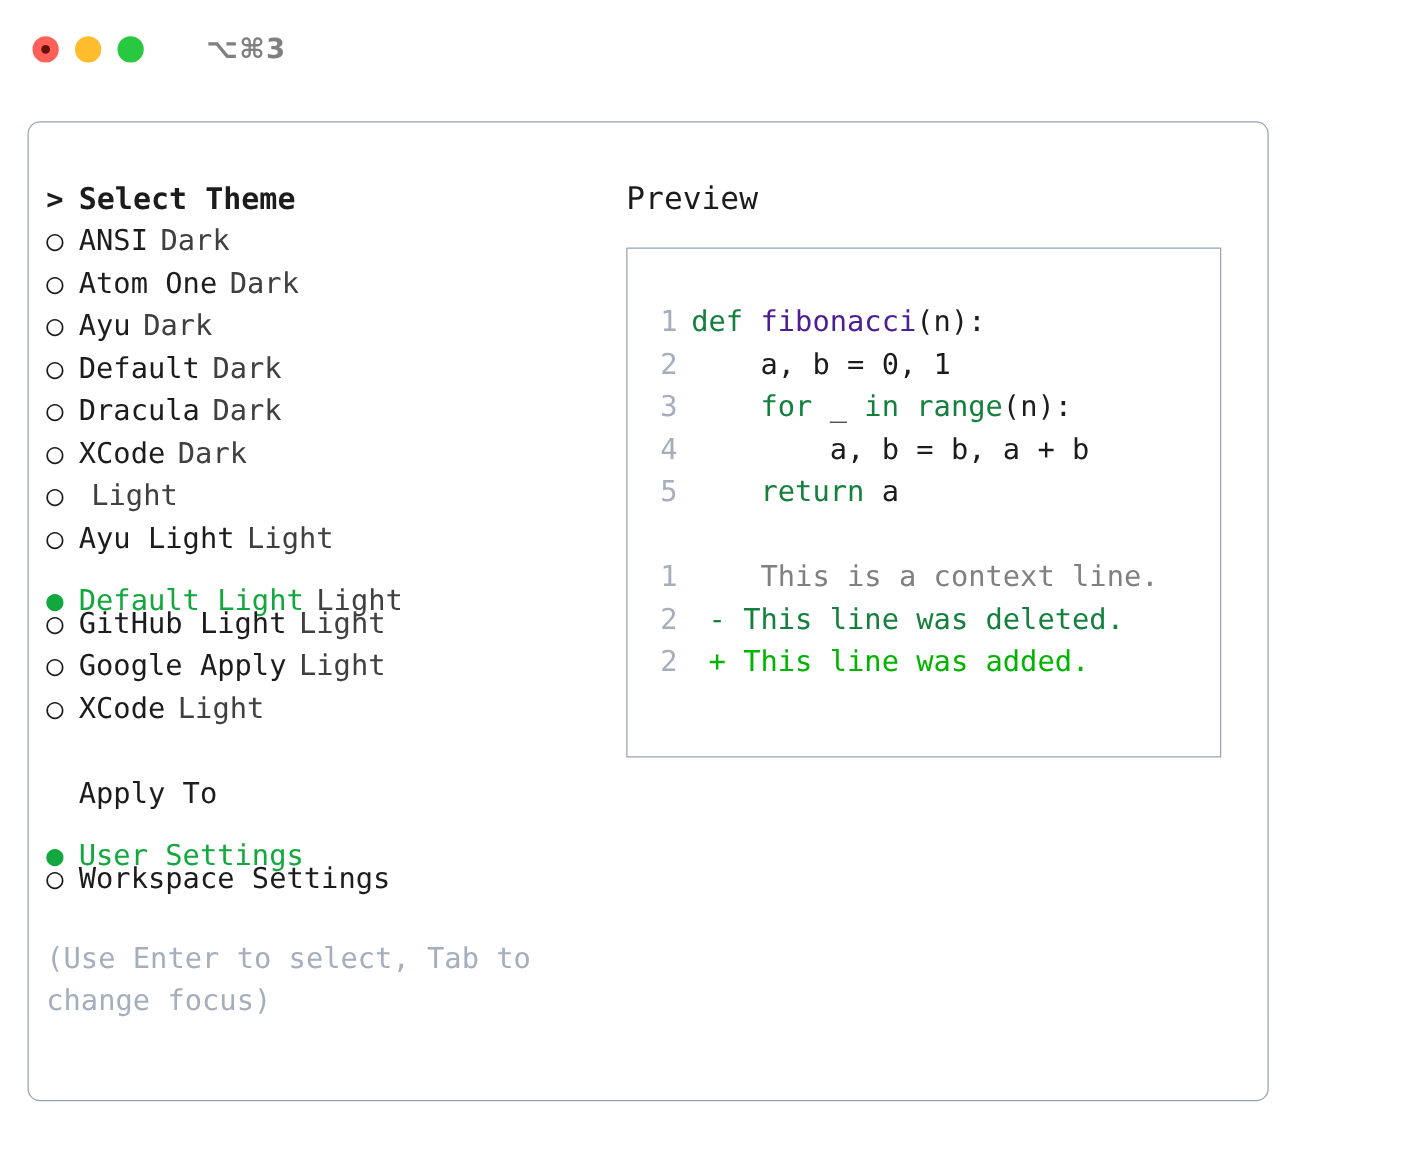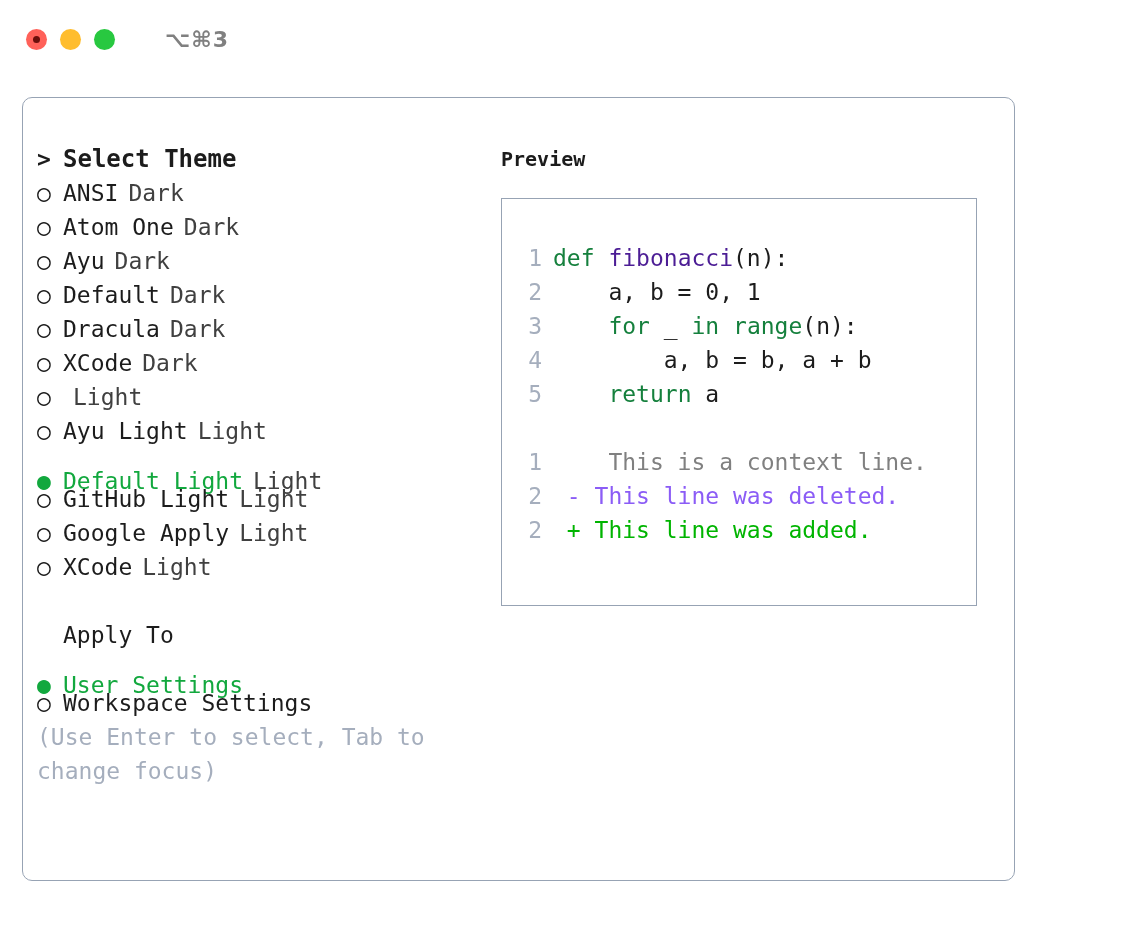--- a/index.html
+++ b/index.html
@@ -122,37 +122,38 @@
   .header-row {
     font-weight: 700;
     font-size: 24px;
   }
   .header-row .marker { font-weight: 700; }
   .header-row .label  { font-weight: 700; }
 
   .section-gap { height: 34px; }
 
   .hint {
+    margin-top: 30px;
     color: #a5aebd;
     font-size: 23px;
     line-height: 34px;
     width: 420px;
     white-space: pre-wrap;
   }
 
   
   #right-pane {
     position: absolute;
     left: 478px;
     top: 44px;
     width: 500px;
   }
   #preview-title {
-    font-size: 20px;
-    font-weight: 700;
+    font-size: 25px;
+    font-weight: 400;
     color: #1c1c1c;
     line-height: 34px;
     margin-bottom: 22px;
   }
   #preview-box {
     width: 476px;
     height: 408px;
     border: 1.6px solid #97a3b4;
     box-sizing: border-box;
     background: #ffffff;
@@ -172,21 +173,21 @@
     width: 26px;
     flex: 0 0 26px;
     text-align: right;
     color: #a5aebd;
     margin-right: 11px;
   }
   .tok-kw   { color: #15803d; }
   .tok-fn   { color: #4c1d95; }
   .tok-pl   { color: #1c1c1c; }
   .tok-ctx  { color: #808080; }
-  .tok-del  { color: #8b5cf6; }
+  .tok-del  { color: #15803d; }
   .tok-add  { color: #00b400; }
   .blank-line { height: 34px; }
 </style>
 </head>
 <body>
 
 <div id="window">
 
   <div id="titlebar">
     <div class="dots">

